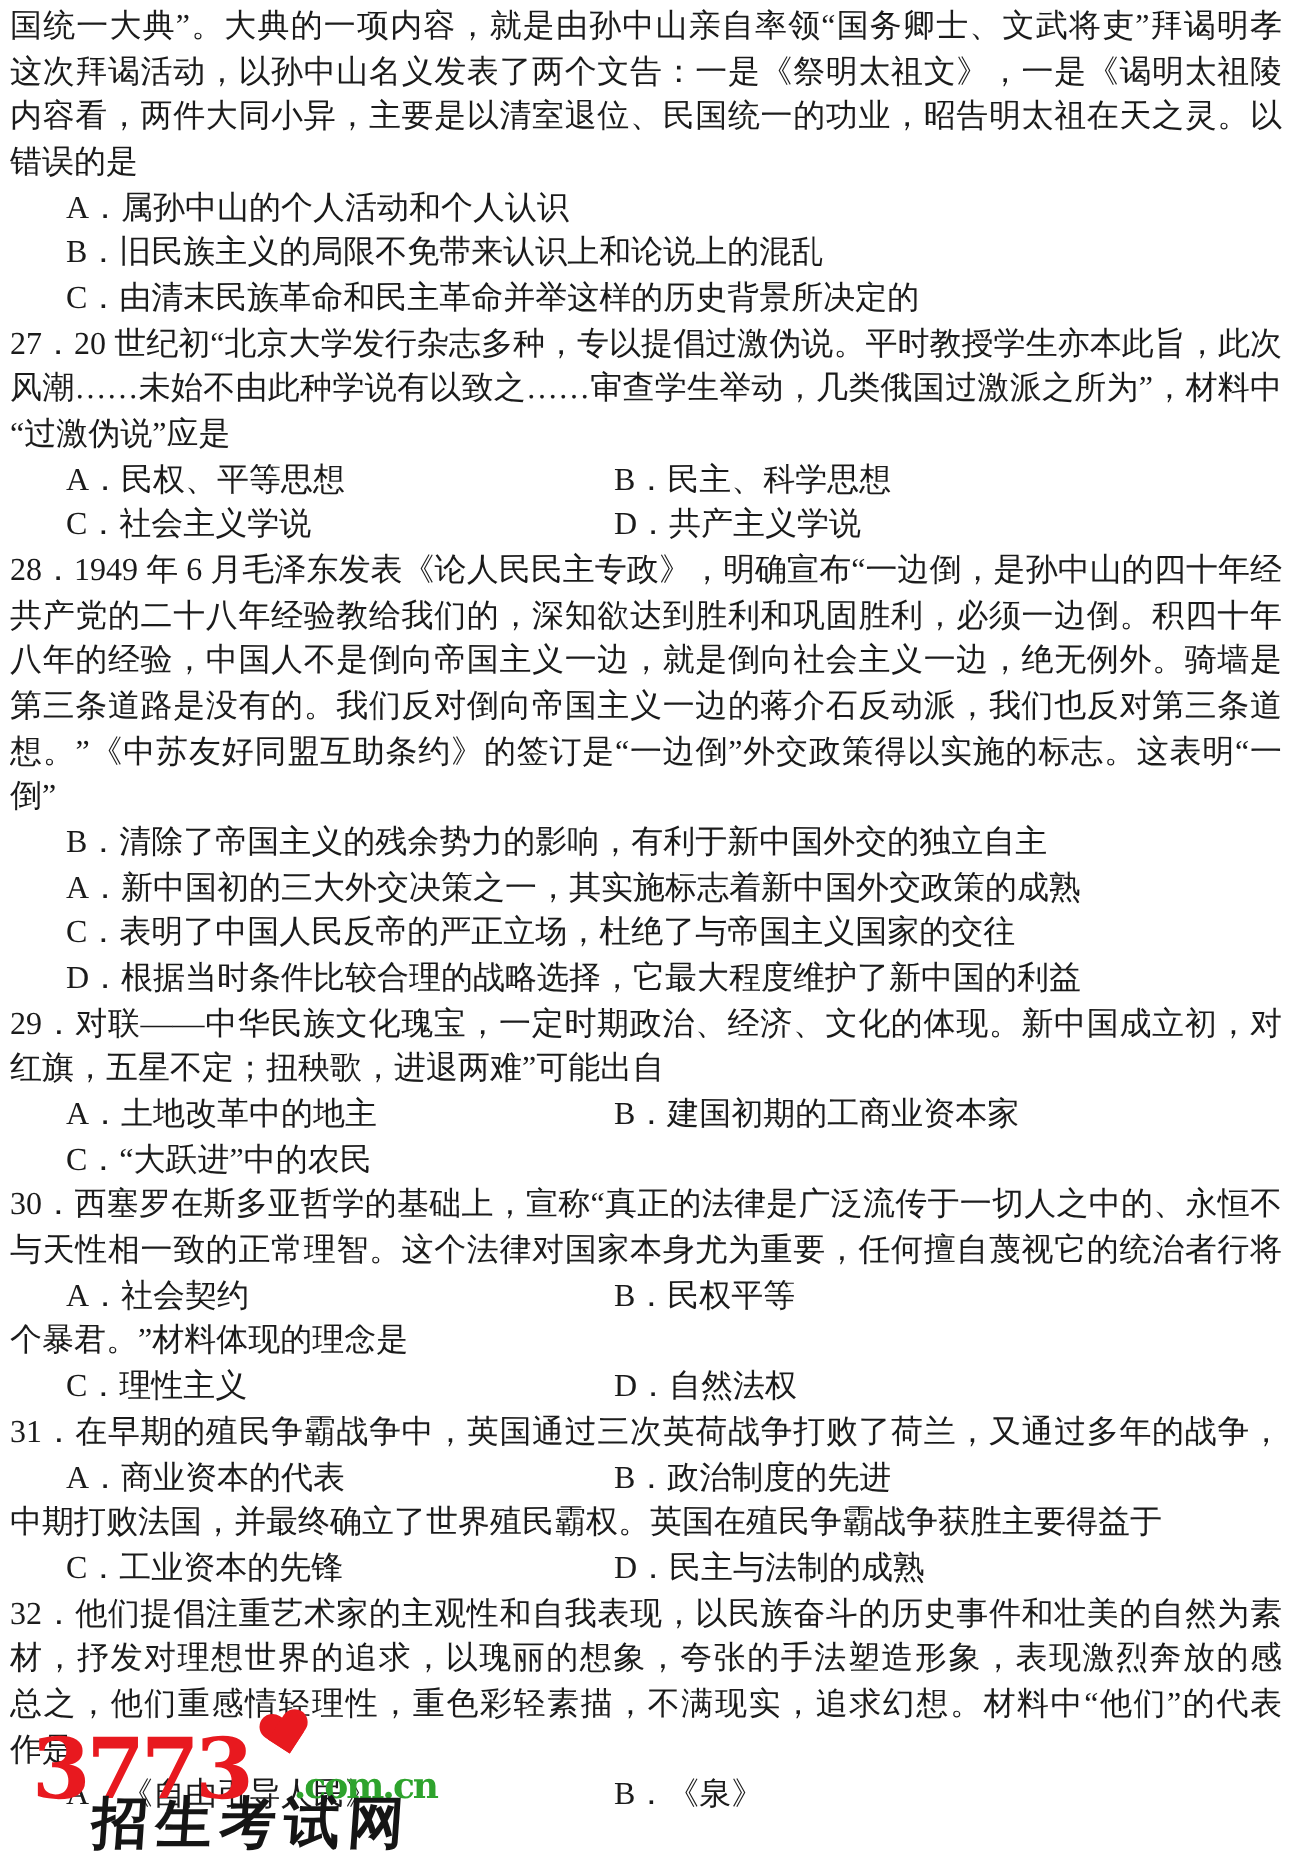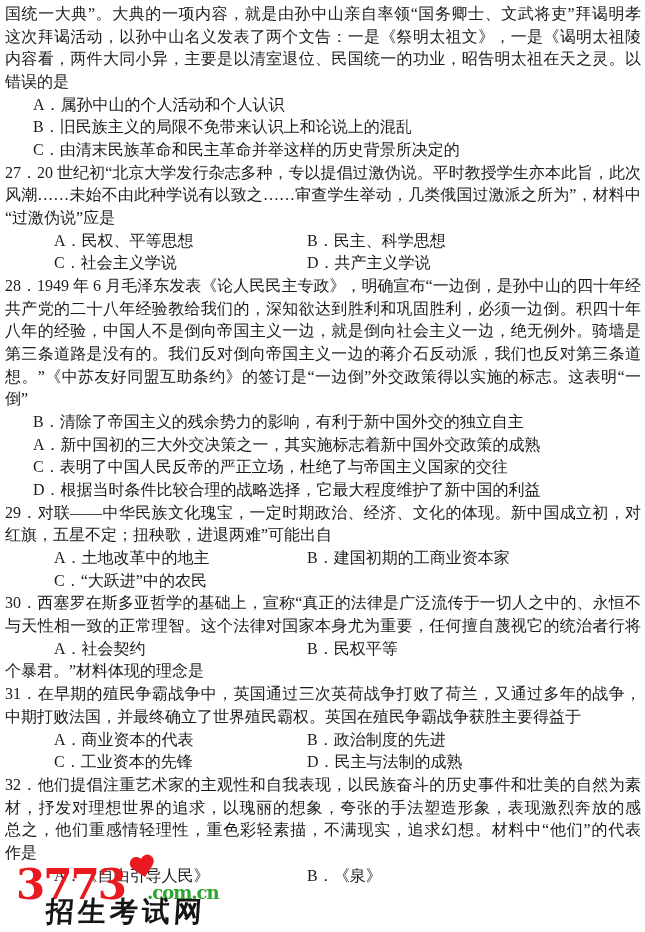--- a/index.html
+++ b/index.html
@@ -25,21 +25,21 @@
     white-space: nowrap;
     overflow: hidden;
   }
   .line.fill {
     white-space: normal;
     text-align: justify;
     text-align-last: justify;
   }
   .line.option { padding-left: 28px; }
   .line.option2 { position: relative; }
-  .line.option2 .opt-left  { position: absolute; left: 28px; margin-left: 21px; }
+  .line.option2 .opt-left  { position: absolute; left: 28px; }
   .line.option2 .opt-right { position: absolute; left: 302px; }
 
   .watermark { position: absolute; inset: 0; pointer-events: none; }
   .wm-site {
     position: absolute;
     left: 16px;
     top: 860px;
     display: flex;
     align-items: baseline;
     font-weight: bold;
@@ -121,26 +121,30 @@
       <div class="line option2">
         <span class="opt-left">C．“大跃进”中的农民</span>
       </div>
       <div class="line body fill">30．西塞罗在斯多亚哲学的基础上，宣称“真正的法律是广泛流传于一切人之中的、永恒不变的、</div>
       <div class="line body fill">与天性相一致的正常理智。这个法律对国家本身尤为重要，任何擅自蔑视它的统治者行将变成一</div>
       <div class="line option2">
         <span class="opt-left">A．社会契约</span>
         <span class="opt-right">B．民权平等</span>
       </div>
       <div class="line body">个暴君。”材料体现的理念是</div>
+      <div class="line option2">
+        <span class="opt-left">C．理性主义</span>
+        <span class="opt-right">D．自然法权</span>
+      </div>
       <div class="line body fill">31．在早期的殖民争霸战争中，英国通过三次英荷战争打败了荷兰，又通过多年的战争，在 18 世纪</div>
-      <div class="line body">中期打败法国，并最终确立了世界殖民霸权。英国在殖民争霸战争获胜主要得益于</div>
       <div class="line option2">
         <span class="opt-left">A．商业资本的代表</span>
         <span class="opt-right">B．政治制度的先进</span>
       </div>
+      <div class="line body">中期打败法国，并最终确立了世界殖民霸权。英国在殖民争霸战争获胜主要得益于</div>
       <div class="line option2">
         <span class="opt-left">C．工业资本的先锋</span>
         <span class="opt-right">D．民主与法制的成熟</span>
       </div>
       <div class="line body fill">32．他们提倡注重艺术家的主观性和自我表现，以民族奋斗的历史事件和壮美的自然为素</div>
       <div class="line body fill">材，抒发对理想世界的追求，以瑰丽的想象，夸张的手法塑造形象，表现激烈奔放的感情。</div>
       <div class="line body fill">总之，他们重感情轻理性，重色彩轻素描，不满现实，追求幻想。材料中“他们”的代表</div>
       <div class="line body">作是</div>
       <div class="line option2">
         <span class="opt-left">A．《自由引导人民》</span>

